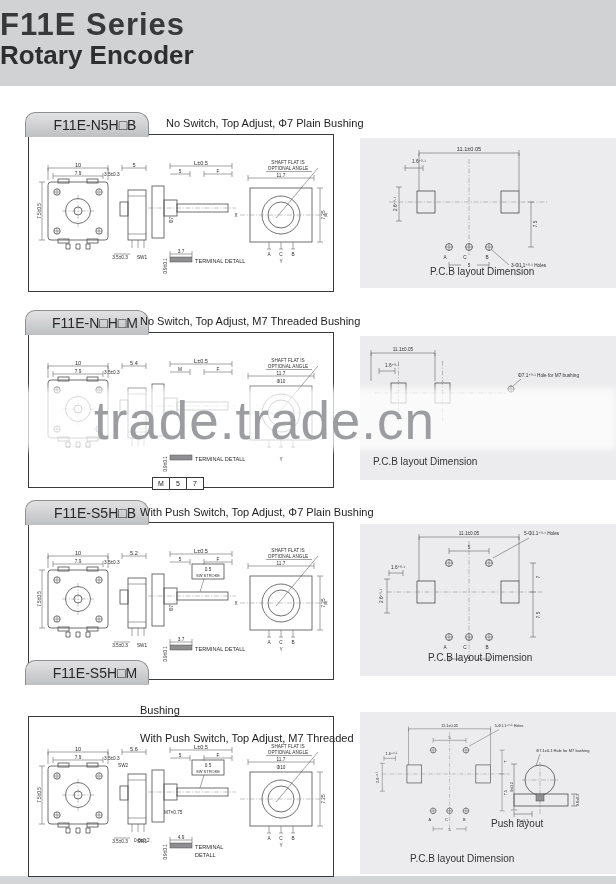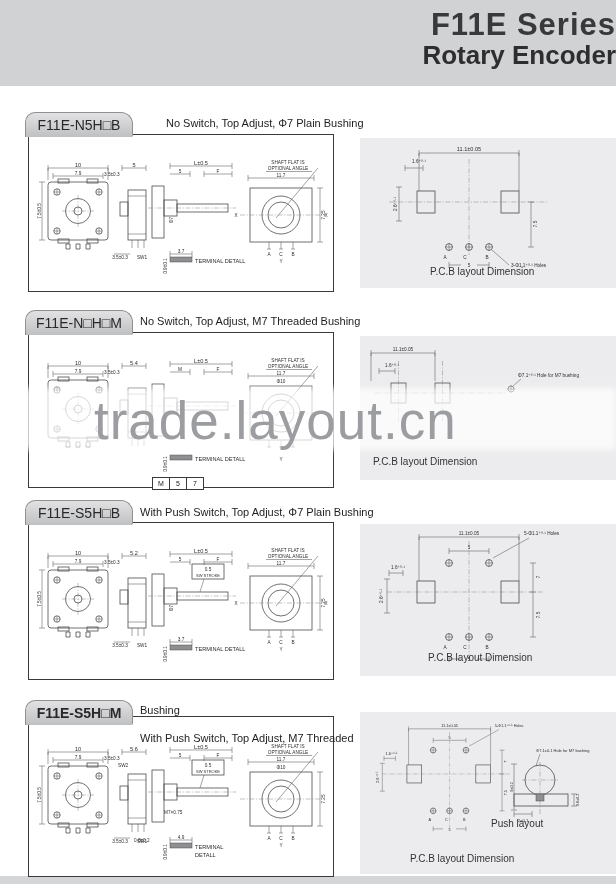--- a/index.html
+++ b/index.html
@@ -1,24 +1,24 @@
 <!DOCTYPE html>
 <html><head>
 <meta charset="utf-8">
 <style>
   html,body{margin:0;padding:0;background:#fff;}
   .page{position:relative;width:616px;height:884px;background:#ffffff;overflow:hidden;
         font-family:"Liberation Sans","DejaVu Sans",sans-serif;}
-  .hdr{position:absolute;left:0;top:0;width:616px;height:86px;background:#d1d2d3;text-align:right;}
+  .hdr{position:absolute;left:0;top:0;width:616px;height:86px;background:#d1d2d3;text-align:left;}
   .t1{padding-top:7px;font-size:31px;font-weight:bold;color:#39393b;letter-spacing:1px;}
   .t2{font-size:26px;font-weight:bold;color:#2e2e30;margin-top:-3px;}
   .tab{position:absolute;width:106px;height:24px;background:linear-gradient(#e2e2e3,#bfc0c2);
        border:1px solid #8f9092;border-bottom:none;border-radius:10px 12px 2px 0;
        display:flex;align-items:center;justify-content:center;
-       font-size:14px;color:#28282a;z-index:3;white-space:nowrap;}
+       font-size:14px;color:#28282a;z-index:3;white-space:nowrap;padding-left:16px;}
   .desc{position:absolute;font-size:11px;color:#1d1d1f;z-index:3;white-space:nowrap;}
   .box{position:absolute;left:28px;width:304px;border:1.4px solid #3a3a3c;background:#fff;z-index:2;}
   .panel{position:absolute;left:360px;width:280px;background:#ececee;z-index:1;}
   .cap{position:absolute;font-size:10px;color:#333;white-space:nowrap;z-index:2;}
   .wm-halo{position:absolute;left:0;top:388px;width:616px;height:62px;
            background:rgba(255,255,255,.72);filter:blur(3px);z-index:4;}
   .wm{position:absolute;left:94px;top:390px;font-size:53px;color:#9c9da0;z-index:5;
       letter-spacing:1px;font-weight:normal;}
   .ftr{position:absolute;left:0;top:876px;width:616px;height:8px;background:#d4d5d6;}
   .mtable{position:absolute;left:152px;top:477px;display:flex;z-index:3;}
@@ -359,21 +359,21 @@
         <path class="dl" d="M124 112h8 M128 108v8"></path>
       <text class="dt dts" x="84" y="124" text-anchor="middle">A</text>
       <text class="dt dts" x="104" y="124" text-anchor="middle">C</text>
       <text class="dt dts" x="126" y="124" text-anchor="middle">B</text>
       <path class="dl" d="M88 134h12 M116 134h12 M88 131v6 M128 131v6"></path>
       <text class="dt dts" x="108" y="136" text-anchor="middle">5</text>
     </svg>
     <div class="cap" style="left:68px;top:128px;">P.C.B layout Dimension</div>
   </div>
 
-  <div class="tab" style="left:25px;top:700px;font-weight:bold;">F11E-S5H□M</div>
+  <div class="tab" style="left:25px;top:660px;">F11E-S5H□M</div>
   <div class="desc" style="left:140px;top:732px;">With Push Switch, Top Adjust, M7 Threaded</div>
   <div class="desc" style="left:140px;top:704px;">Bushing</div>
   <div class="box" style="top:716px;height:159px;">
     <svg width="300" height="155" viewBox="0 0 300 155">
       <g transform="translate(12,28)">
         <path class="dl" d="M6 6H66 M6 3v6 M66 3v6 M11 14H61 M11 11v6 M61 11v6 M6 6V18 M66 6V18"></path>
         <text class="dt" x="36" y="4.5" text-anchor="middle">10</text>
         <text class="dt dts" x="36" y="12.5" text-anchor="middle">7.9</text>
         <rect class="ln" x="6" y="20" width="60" height="58" rx="3"></rect>
         <rect class="ln" x="16" y="17" width="11" height="4"></rect>
@@ -500,16 +500,16 @@
       <path class="dl" d="M64 48v12 M61 48h6 M61 60h6"></path>
       <text class="dt" style="font-size:3.8px" x="68" y="55" text-anchor="middle" transform="rotate(-90 68 54)">0.8±0.2</text>
       <path class="dl" d="M4 68h18 M4 65v6 M22 65v6"></path>
       <text class="dt" style="font-size:4.2px" x="13" y="76" text-anchor="middle">2±0.1</text>
     </svg>
     <div class="cap" style="left:131px;top:106px;">Push layout</div>
     <div class="cap" style="left:50px;top:141px;">P.C.B layout Dimension</div>
   </div>
 
   <div class="wm-halo"></div>
-  <div class="wm">trade.layout.cn</div>
+  <div class="wm">trade.trade.cn</div>
 
   <div class="ftr"></div>
 </div>
 
 </body></html>

